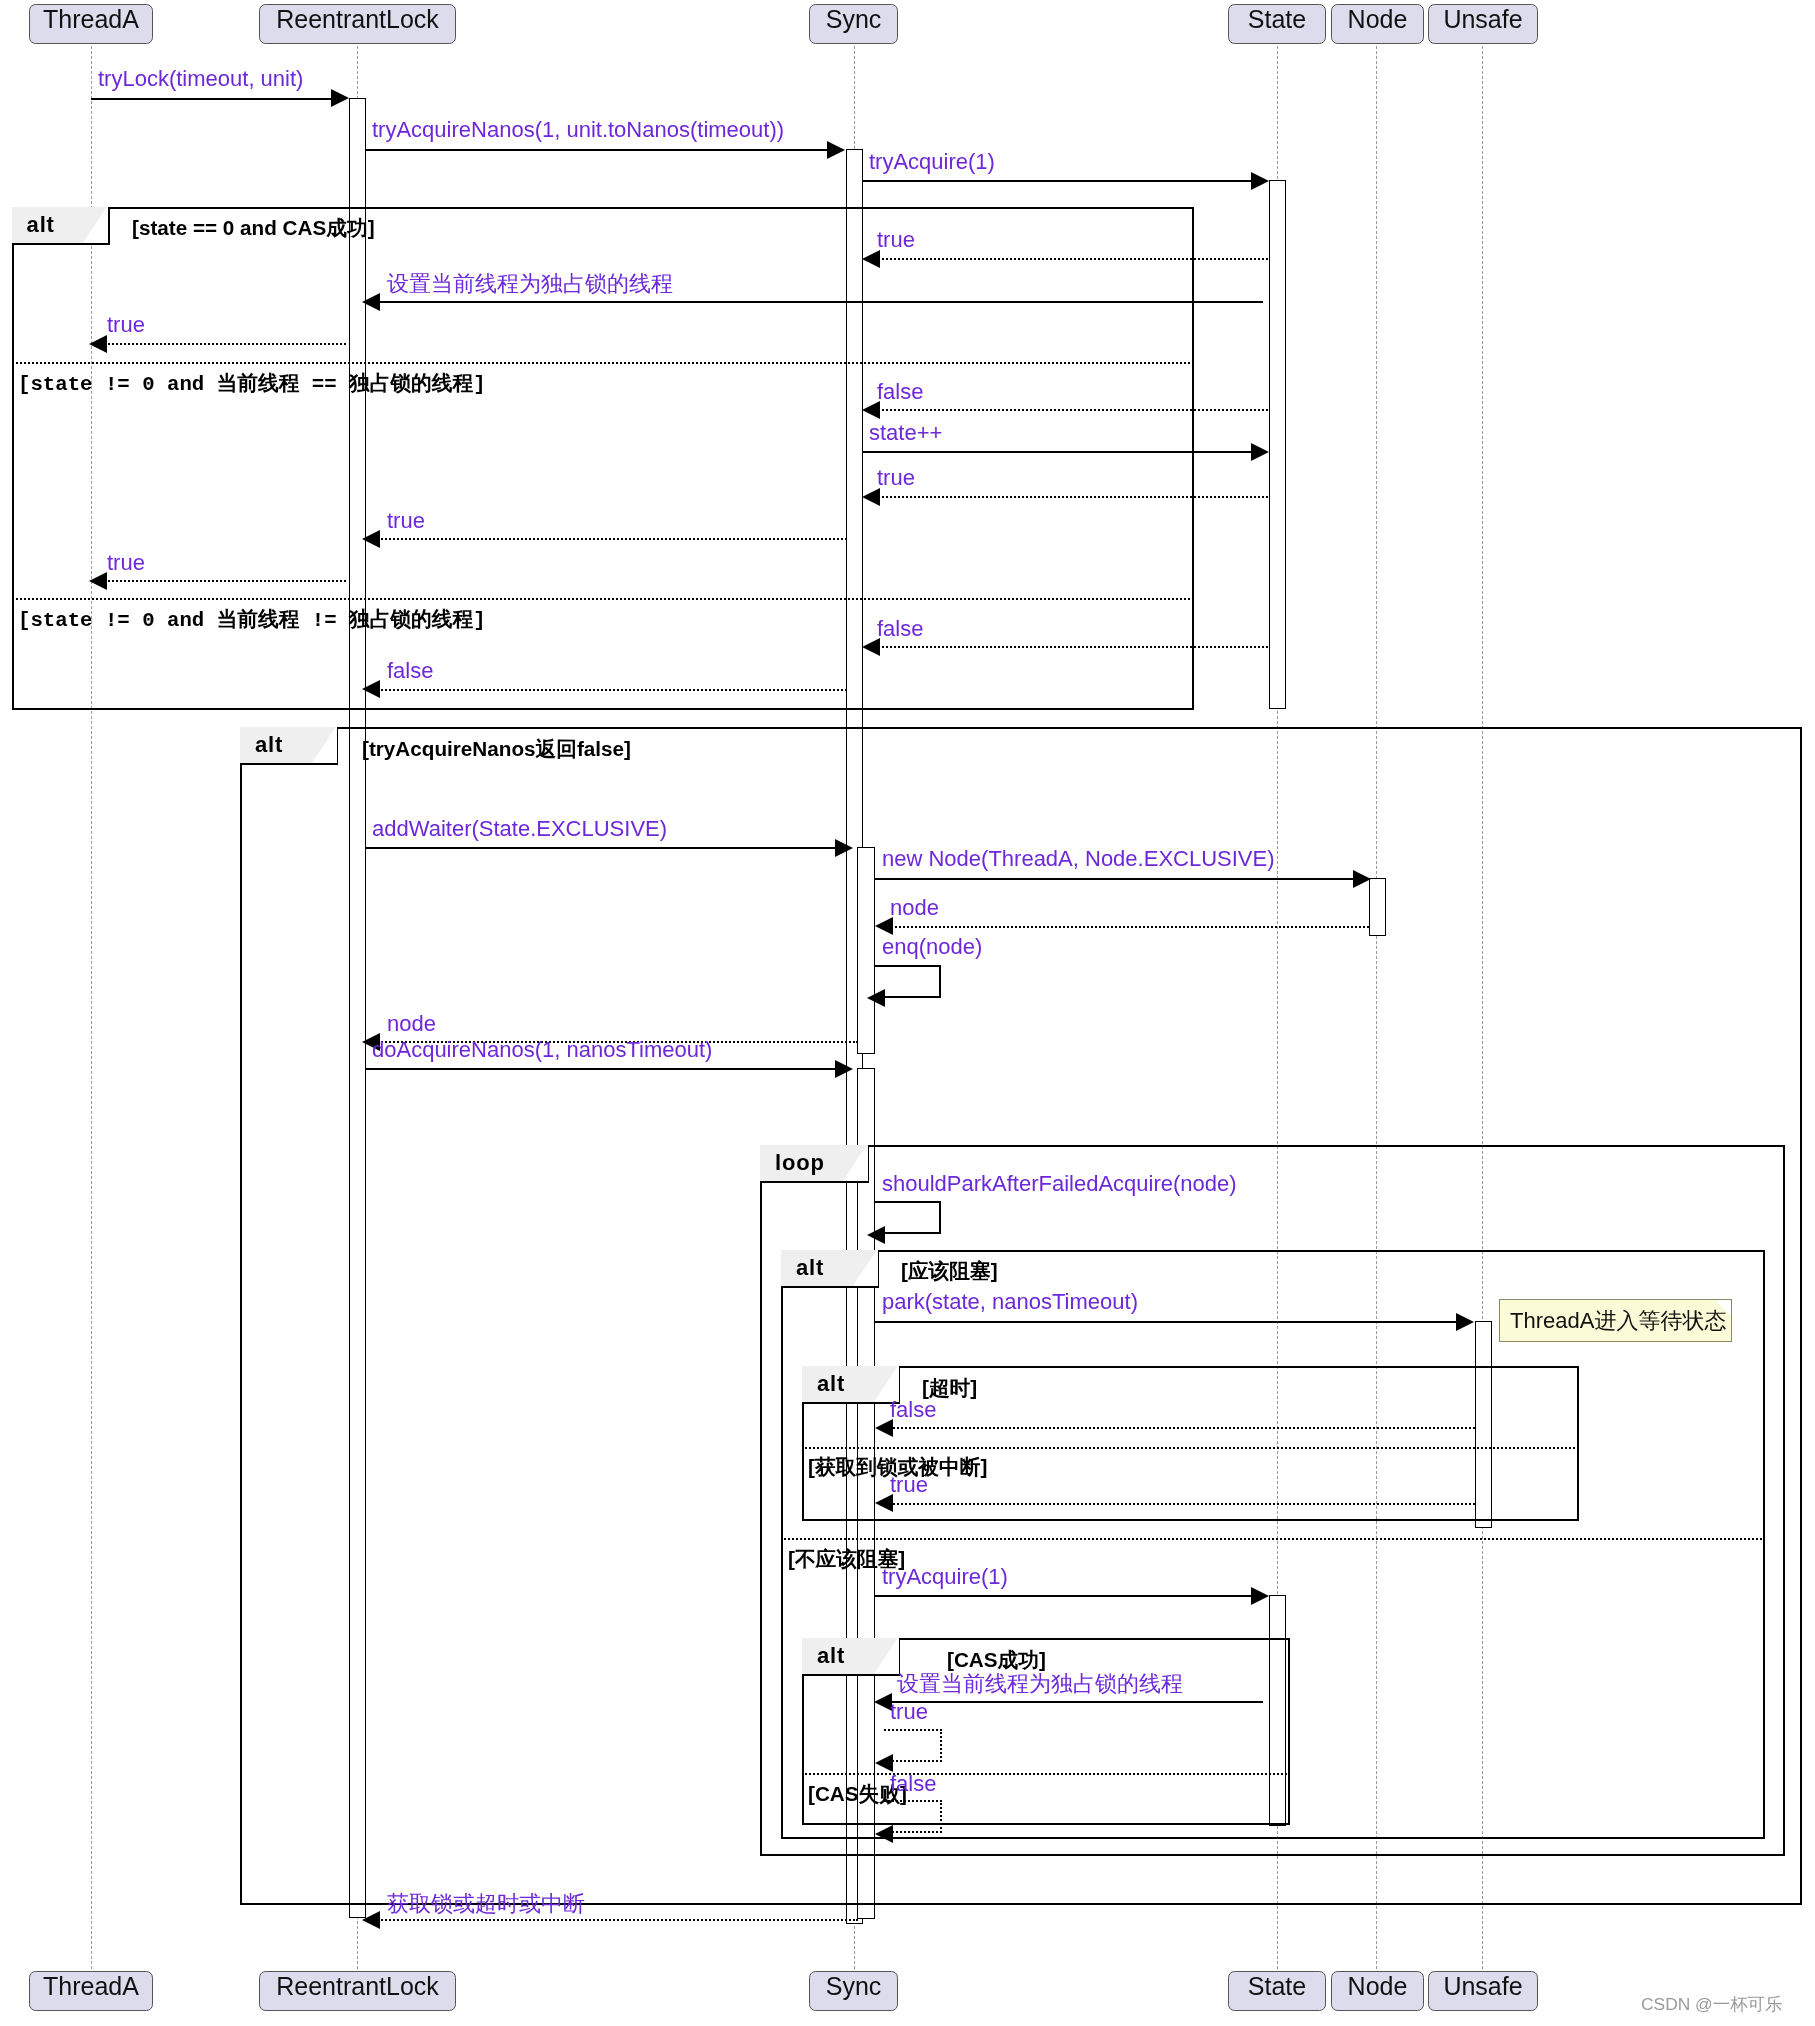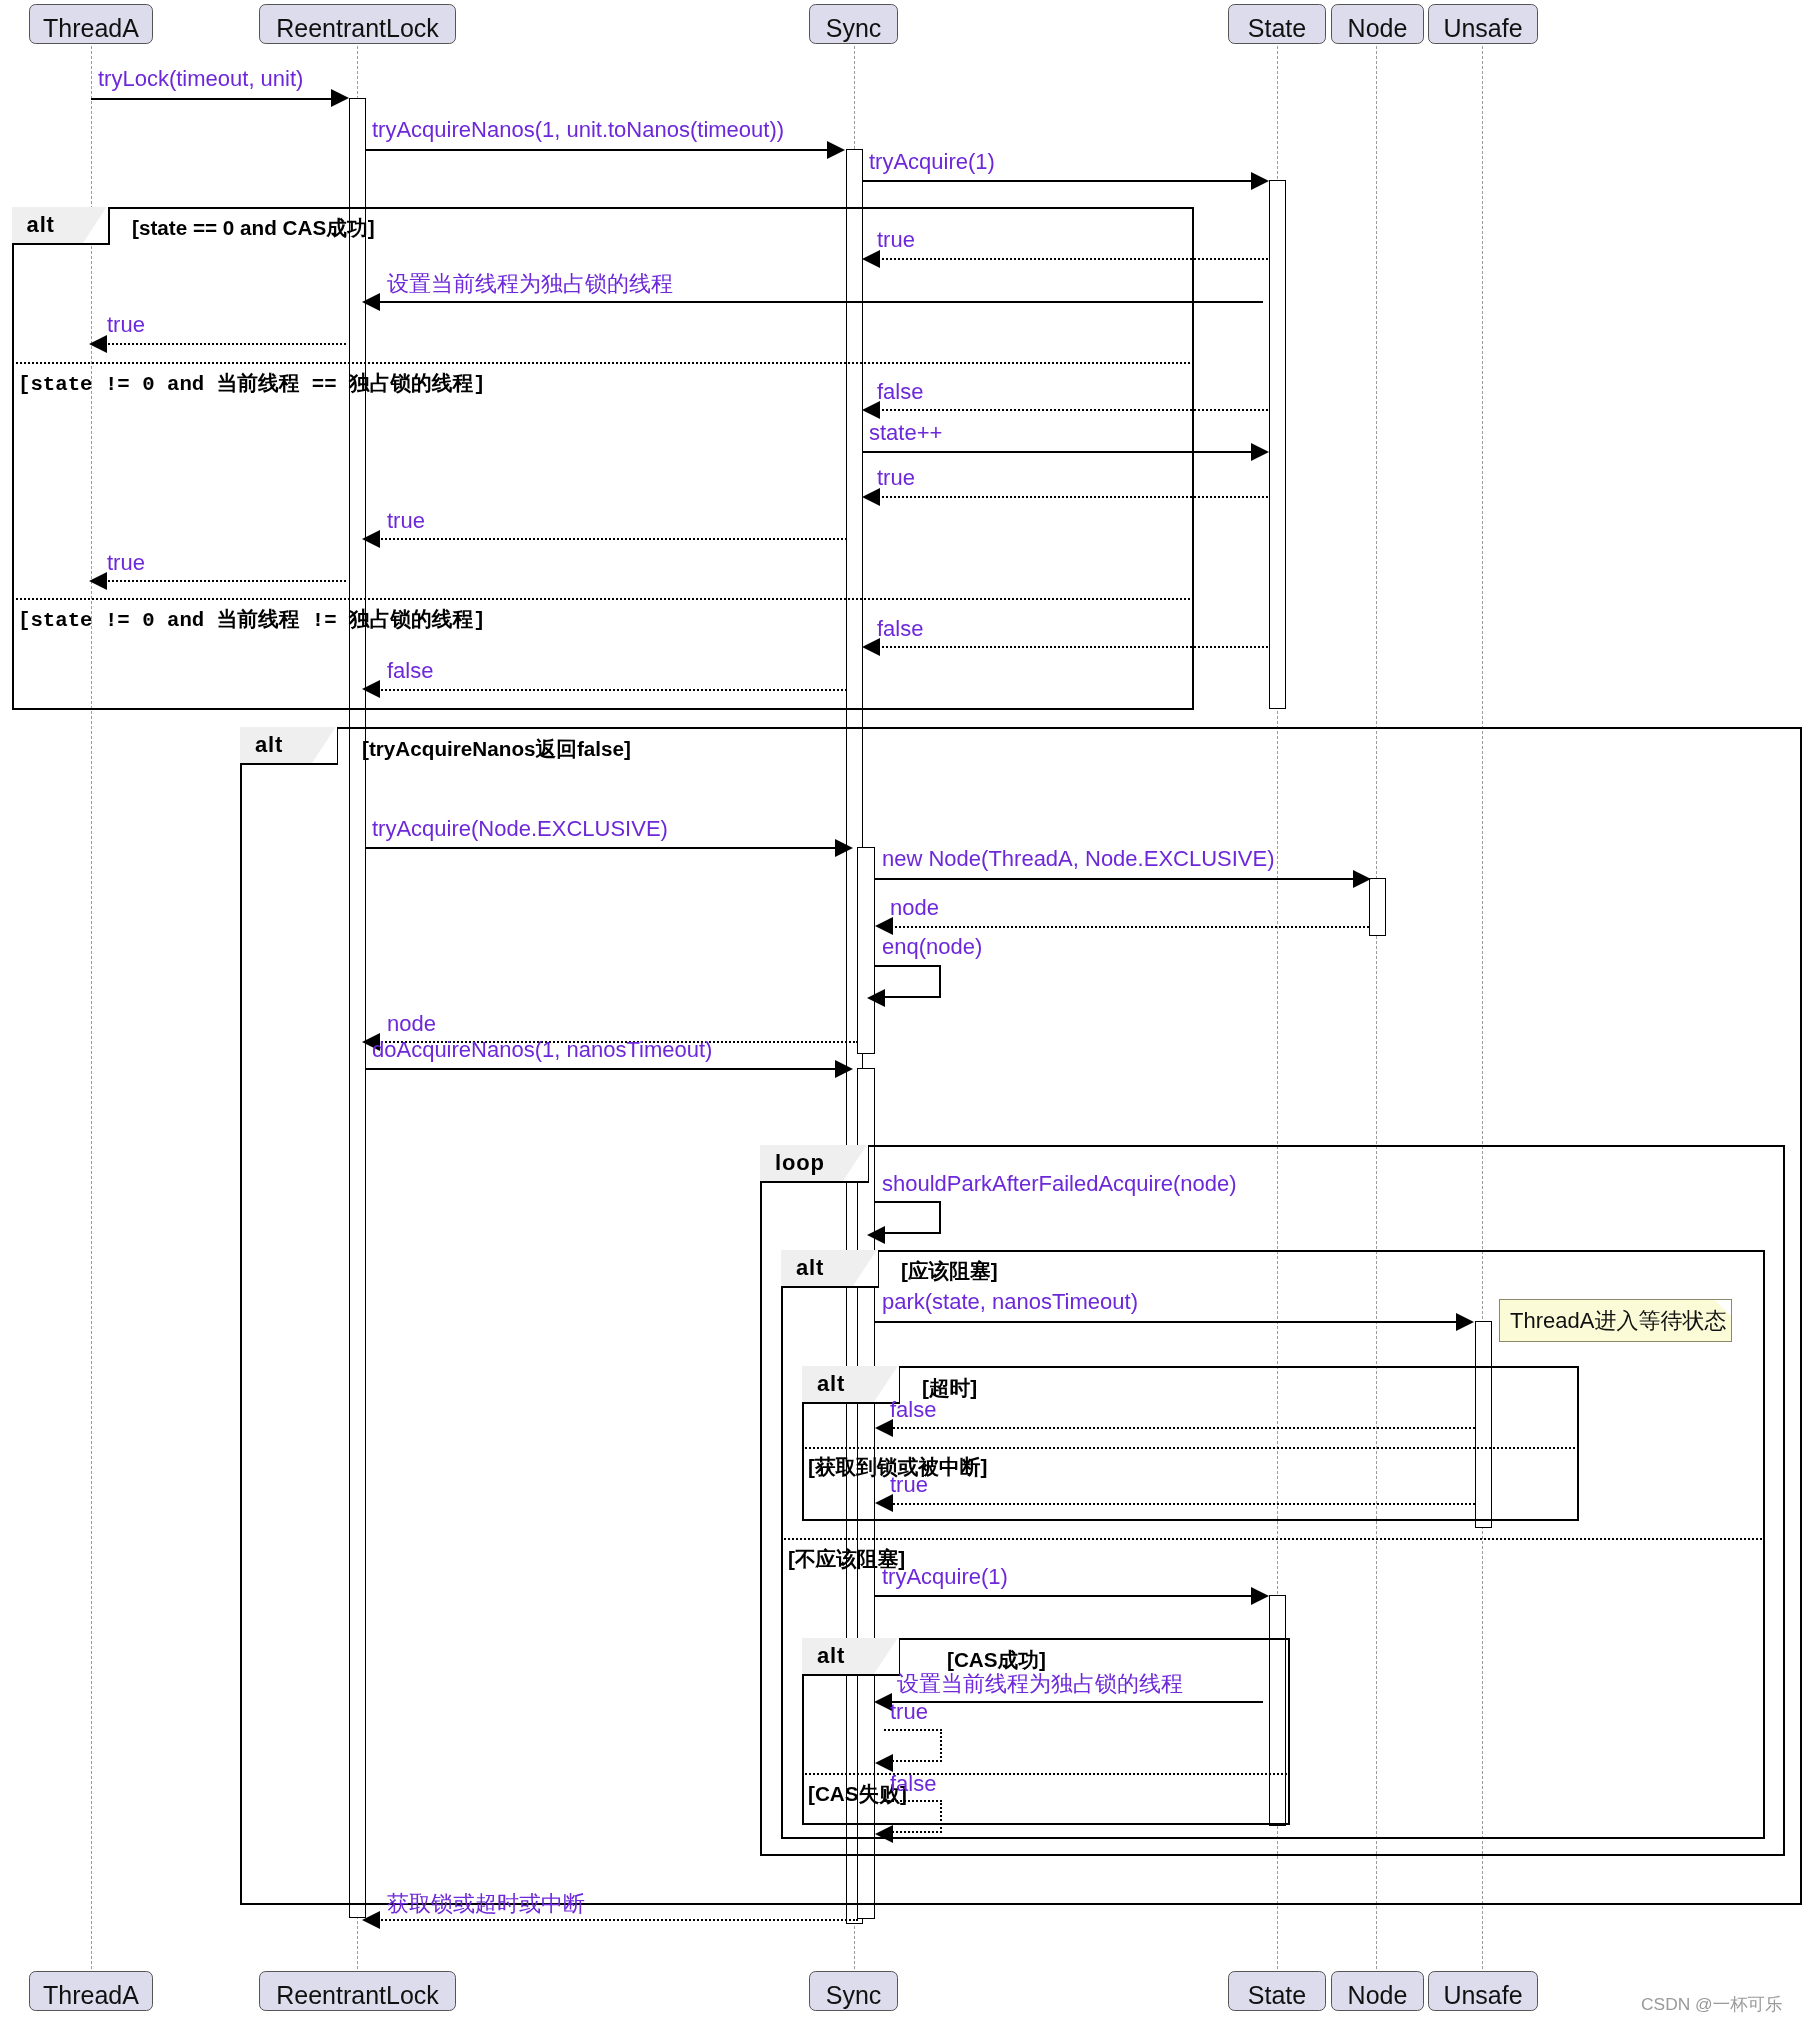--- a/index.html
+++ b/index.html
@@ -2,21 +2,21 @@
 <html style="font-size:13.2px"><head>
 <meta charset="utf-8">
 <style>
   html,body{margin:0;padding:0;background:#ffffff;}
   body{font-family:"Liberation Sans","DejaVu Sans",sans-serif;}
   #stage{position:relative;width:1815px;height:2027px;overflow:hidden;background:#fff;}
 
   
   .actor{
     position:absolute;background:#dcdcec;border:0.8px solid #555;border-radius:6.6px;
-    display:flex;align-items:flex-end;justify-content:center;
+    display:flex;align-items:flex-start;justify-content:center;
     font-size:25px;color:#111;white-space:nowrap;box-sizing:border-box;
   }
   .lifeline{position:absolute;width:0;border-left:1.7px dashed #9a9a9a;}
   .activation{position:absolute;background:#ffffff;border:1.7px solid #000;box-sizing:border-box;}
 
   
   .frag{position:absolute;border:2.5px solid #000;box-sizing:border-box;background:transparent;}
   .frag-label{
     position:absolute;background:#efefef;border:2.5px solid #000;border-top:none;border-left:none;
     box-sizing:border-box;font-weight:bold;font-size:22px;color:#000;
@@ -173,21 +173,21 @@
   <div class="msg dashed" style="left:374px;top:689px;width:473px;"></div>
   <div class="arrowhead arrow-l" style="left:362px;top:680px;"></div>
   <div class="msg-label" style="left:387px;top:658px;">false</div>
 
   <div class="frag" style="left:240px;top:727px;width:1562px;height:1178px;"></div>
   <div class="frag-label" style="left:240px;top:727px;width:98px;height:38px;">alt</div>
   <div class="frag-cond" style="left:362px;top:735px;">[tryAcquireNanos返回false]</div>
 
   <div class="msg solid" style="left:365px;top:847px;width:478px;"></div>
   <div class="arrowhead arrow-r" style="left:835px;top:839px;"></div>
-  <div class="msg-label" style="left:372px;top:816px;">tryAcquire(Node.EXCLUSIVE)</div>
+  <div class="msg-label" style="left:372px;top:816px;">addWaiter(State.EXCLUSIVE)</div>
 
   <div class="msg solid" style="left:875px;top:878px;width:489px;"></div>
   <div class="arrowhead arrow-r" style="left:1353px;top:870px;"></div>
   <div class="msg-label" style="left:882px;top:846px;">new Node(ThreadA, Node.EXCLUSIVE)</div>
 
   <div class="msg dashed" style="left:884px;top:926px;width:485px;"></div>
   <div class="arrowhead arrow-l" style="left:875px;top:917px;"></div>
   <div class="msg-label" style="left:890px;top:895px;">node</div>
 
   <div class="self" style="left:875px;top:965px;width:66px;height:33px;"></div>

